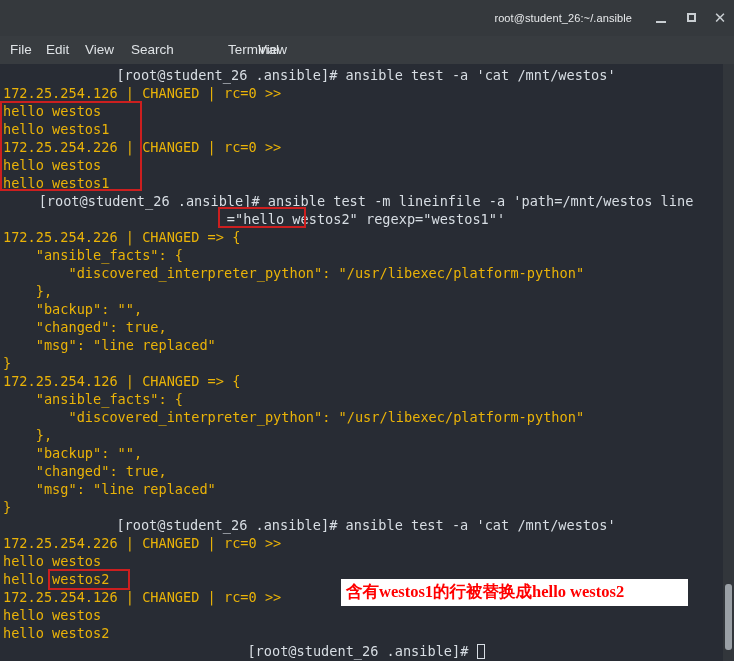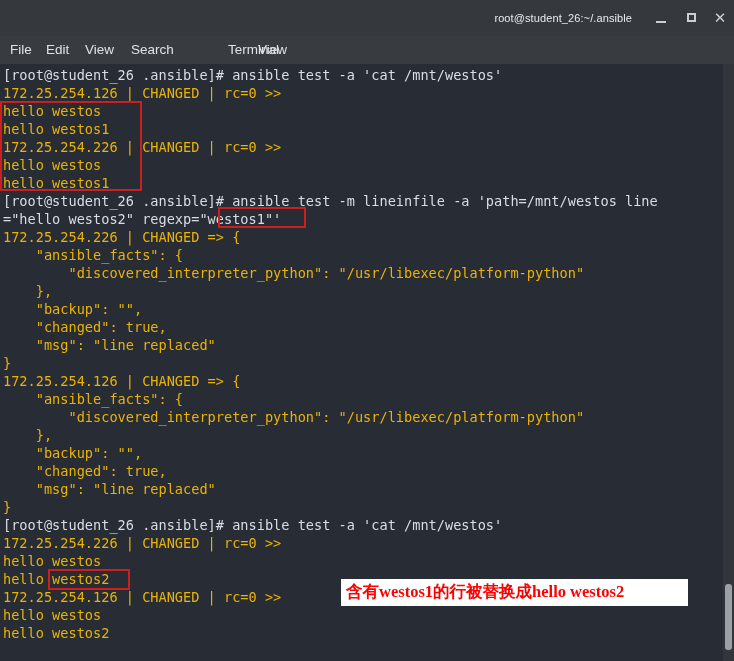--- a/index.html
+++ b/index.html
@@ -98,21 +98,21 @@
   }
   .tline {
     height: 18px;
     line-height: 18px;
     font-family: "DejaVu Sans Mono", monospace;
     font-size: 13.6px;
     white-space: pre;
     color: #d8dee4;
     letter-spacing: 0px;
   }
-  .c-prompt { color: #d8dee4; }
+  .c-prompt { color: #d8dee4; text-align: center; }
   .c-yellow { color: #eab308; }
 
   
   .cursor {
     display: inline-block;
     width: 8px;
     height: 15px;
     border: 1px solid #d8dee4;
     vertical-align: -3px;
     box-sizing: border-box;
@@ -213,20 +213,21 @@
         <div class="tline c-yellow"><span>    "changed": true,</span></div>
         <div class="tline c-yellow"><span>    "msg": "line replaced"</span></div>
         <div class="tline c-yellow"><span>}</span></div>
         <div class="tline c-prompt"><span>[root@student_26 .ansible]# ansible test -a 'cat /mnt/westos'</span></div>
         <div class="tline c-yellow"><span>172.25.254.226 | CHANGED | rc=0 &gt;&gt;</span></div>
         <div class="tline c-yellow"><span>hello westos</span></div>
         <div class="tline c-yellow"><span>hello westos2</span></div>
         <div class="tline c-yellow"><span>172.25.254.126 | CHANGED | rc=0 &gt;&gt;</span></div>
         <div class="tline c-yellow"><span>hello westos</span></div>
         <div class="tline c-yellow"><span>hello westos2</span></div>
+        <div class="tline c-prompt"><span>[root@student_26 .ansible]# </span><span class="cursor"></span></div>
       </div>
   </div>
 
   <div id="scrollbar-track">
     <div id="scrollbar-thumb" style="top: 520px; height: 66px;"></div>
   </div>
 
   <div id="anno-layer">
       <div class="anno-box" style="left: 0px; top: 101px; width: 142px; height: 90px; border-color: rgb(204, 31, 31);"></div>
       <div class="anno-box" style="left: 218px; top: 207px; width: 88px; height: 21px; border-color: rgb(204, 31, 31);"></div>

